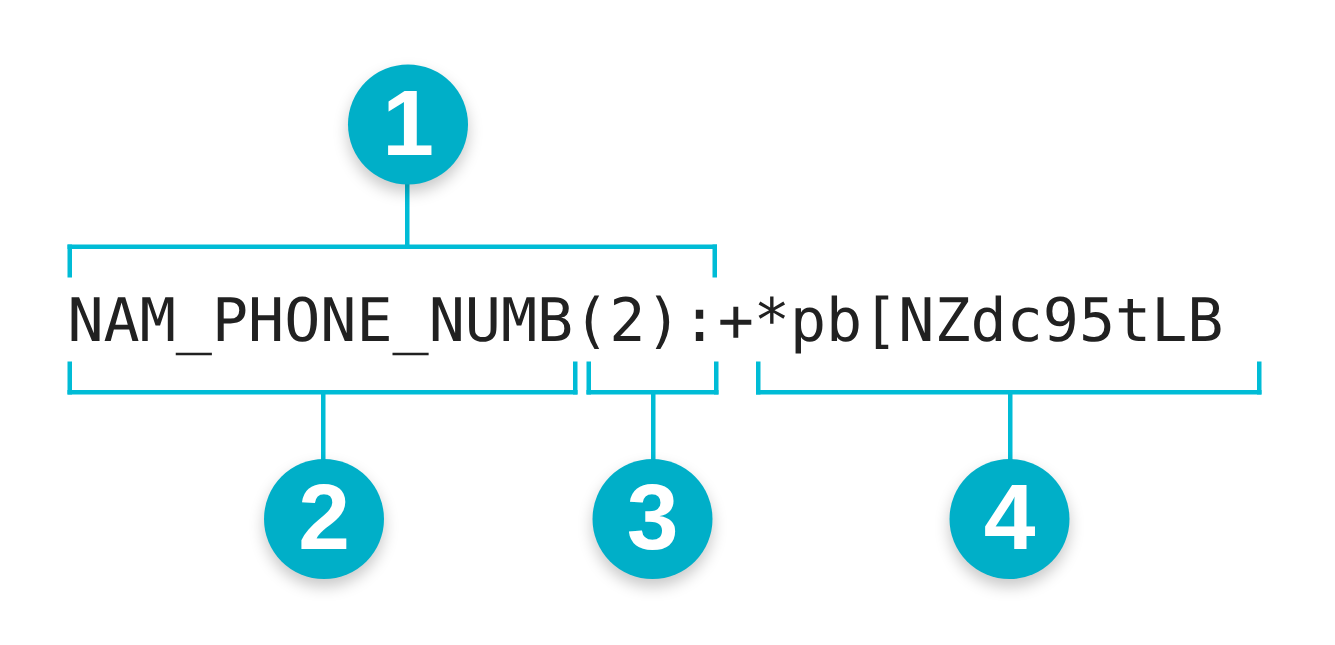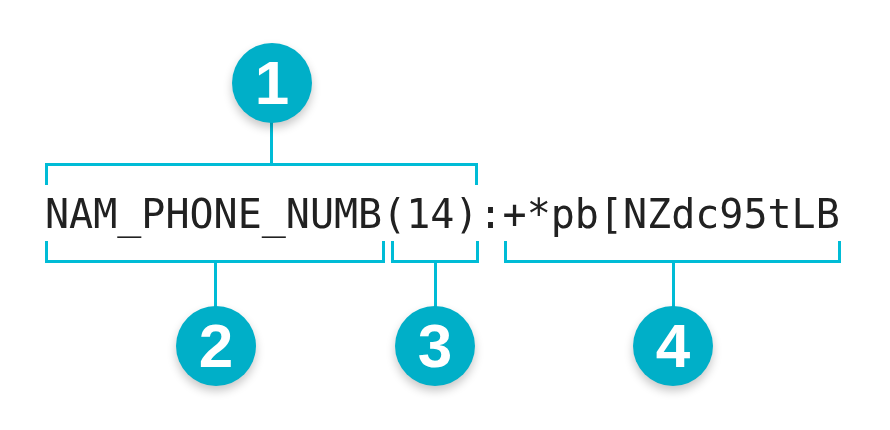--- a/index.html
+++ b/index.html
@@ -60,21 +60,21 @@
 <body>
 
 <div class="canvas">
 
   <div class="badge badge-1">
     <span class="num">1</span>
   </div>
   <div class="stem stem-1"></div>
   <div class="bracket bracket-top bracket-1"></div>
 
-  <div class="code">NAM_PHONE_NUMB(14):+*pb[NZdc95tLB</div>
+  <div class="code">NAM_PHONE_NUMB(2):+*pb[NZdc95tLB</div>
 
   <div class="bracket bracket-bottom bracket-2"></div>
   <div class="bracket bracket-bottom bracket-3"></div>
   <div class="bracket bracket-bottom bracket-4"></div>
 
   <div class="stem stem-2"></div>
   <div class="stem stem-3"></div>
   <div class="stem stem-4"></div>
 
   <div class="badge badge-2">

